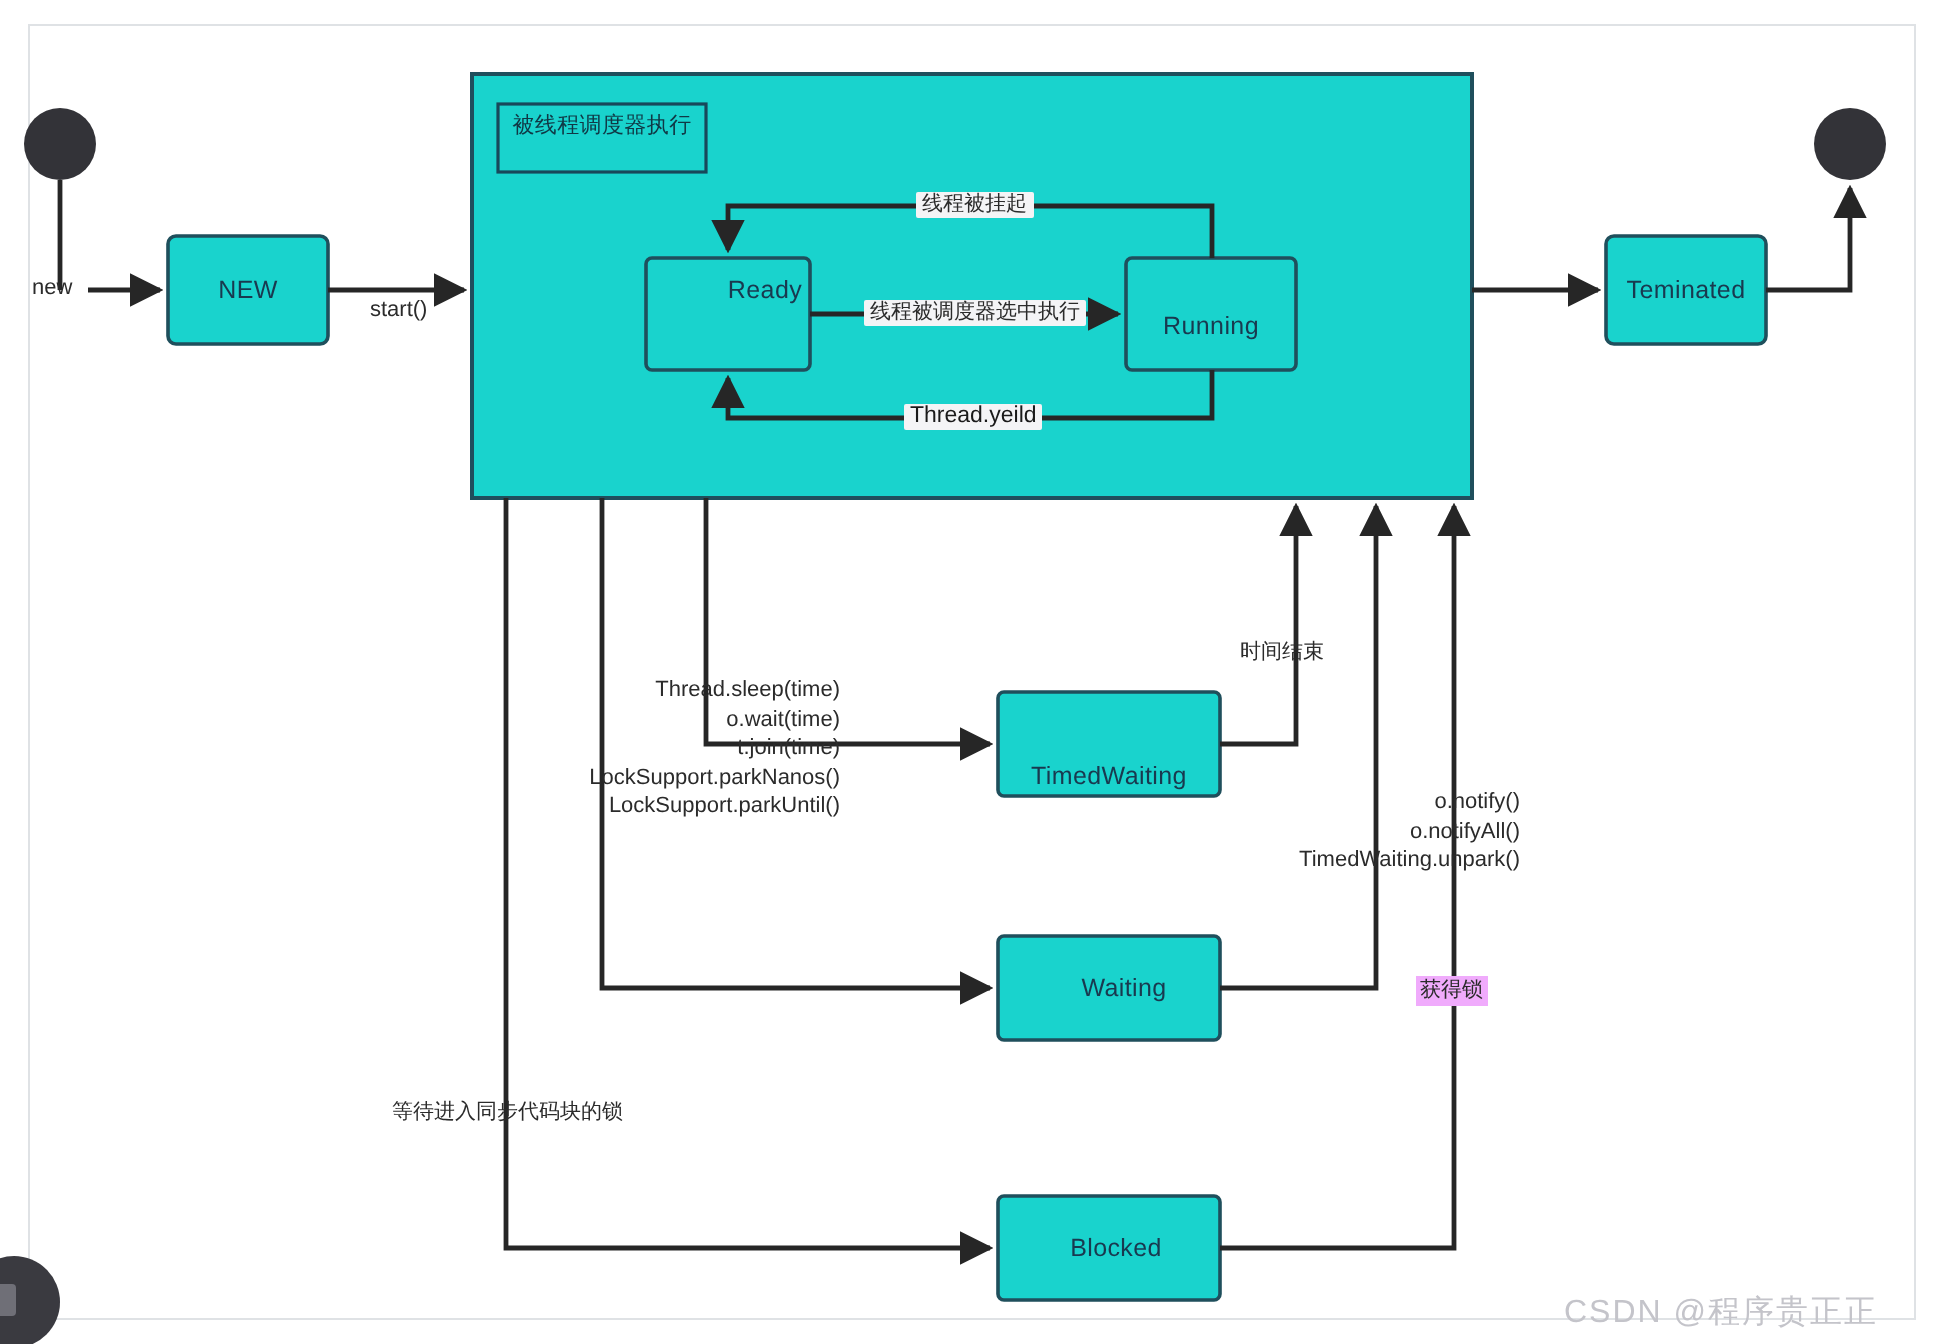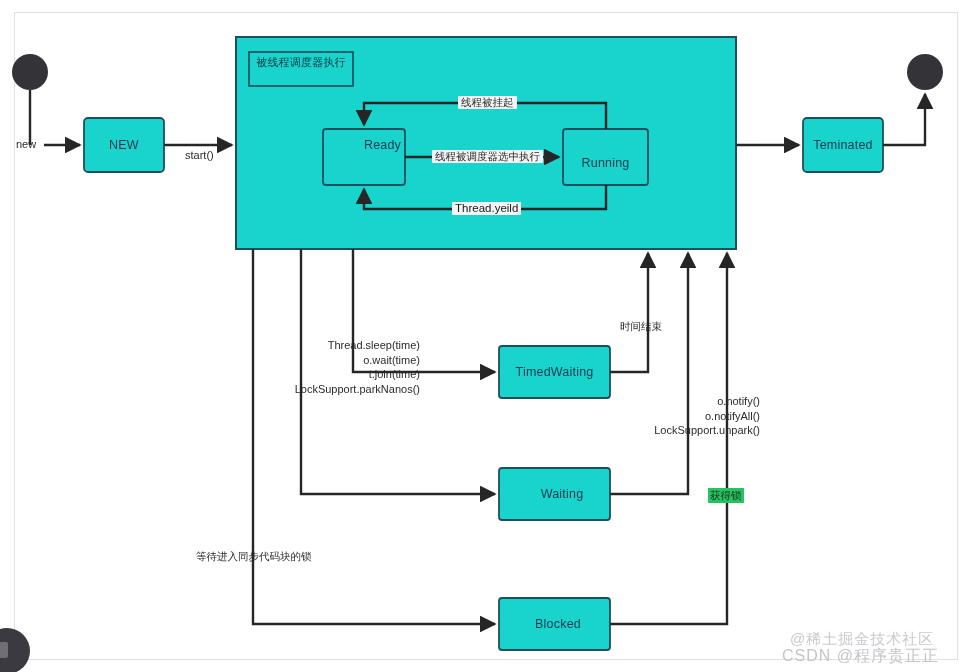--- a/index.html
+++ b/index.html
@@ -107,21 +107,21 @@
   </svg>
 
   <div class="node-label" style="left:84px;top:118px;width:80px;height:54px;">NEW</div>
 
   <div class="node-label" style="left:323px;top:117px;width:91px;height:56px;margin-left:14px;">Ready</div>
 
   <div class="node-label" style="left:563px;top:129px;width:85px;height:67px;">Running</div>
 
   <div class="node-label" style="left:803px;top:118px;width:80px;height:54px;">Teminated</div>
 
-  <div class="node-label" style="left:499px;top:346px;width:111px;height:52px;">TimedWaiting</div>
+  <div class="node-label" style="left:499px;top:362px;width:111px;height:52px;">TimedWaiting</div>
 
   <div class="node-label" style="left:499px;top:468px;width:126px;height:52px;">Waiting</div>
 
   <div class="node-label" style="left:499px;top:598px;width:118px;height:52px;border-radius:13px;">Blocked</div>
 
   <div class="node-label" style="left:249px;top:52px;width:104px;height:20px;font-size:11px;color:#103845;">被线程调度器执行</div>
 
   <div class="edge-label" style="left:16px;top:138px;">new</div>
 
   <div class="edge-label" style="left:185px;top:138px;margin-top:11px;">start()</div>
@@ -130,33 +130,33 @@
 
   <div class="edge-label boxed cn" style="left:432px;top:150px;">线程被调度器选中执行</div>
 
   <div class="edge-label boxed mono-ish" style="left:452px;top:202px;">Thread.yeild</div>
 
   <div class="edge-label multi" style="left:178px;top:338px;width:242px;text-align:right;">
     <div>Thread.sleep(time)</div>
     <div>o.wait(time)</div>
     <div>t.join(time)</div>
     <div>LockSupport.parkNanos()</div>
+    <div>LockSupport.parkUntil()</div>
   </div>
 
 
   <div class="edge-label cn" style="left:196px;top:550px;">等待进入同步代码块的锁</div>
 
   <div class="edge-label cn" style="left:620px;top:320px;">时间结束</div>
 
   <div class="edge-label multi" style="left:600px;top:394px;width:160px;text-align:right;">
     <div>o.notify()</div>
     <div>o.notifyAll()</div>
-    <div>LockSupport.unpark()</div>
+    <div>TimedWaiting.unpark()</div>
   </div>
 
-  <div class="edge-label cn" style="left:708px;top:488px;background:#22c55e;padding:1px 2px;text-align:center;">获得锁</div>
+  <div class="edge-label cn" style="left:708px;top:488px;background:#f0abfc;padding:1px 2px;text-align:center;">获得锁</div>
 
-  <div class="wm wm-a" style="left:790px;top:630px;">@稀土掘金技术社区</div>
   <div class="wm wm-b" style="left:782px;top:646px;">CSDN @程序贵正正</div>
 
   <div class="corner-badge"></div>
 
 </div>
 
 </body></html>

